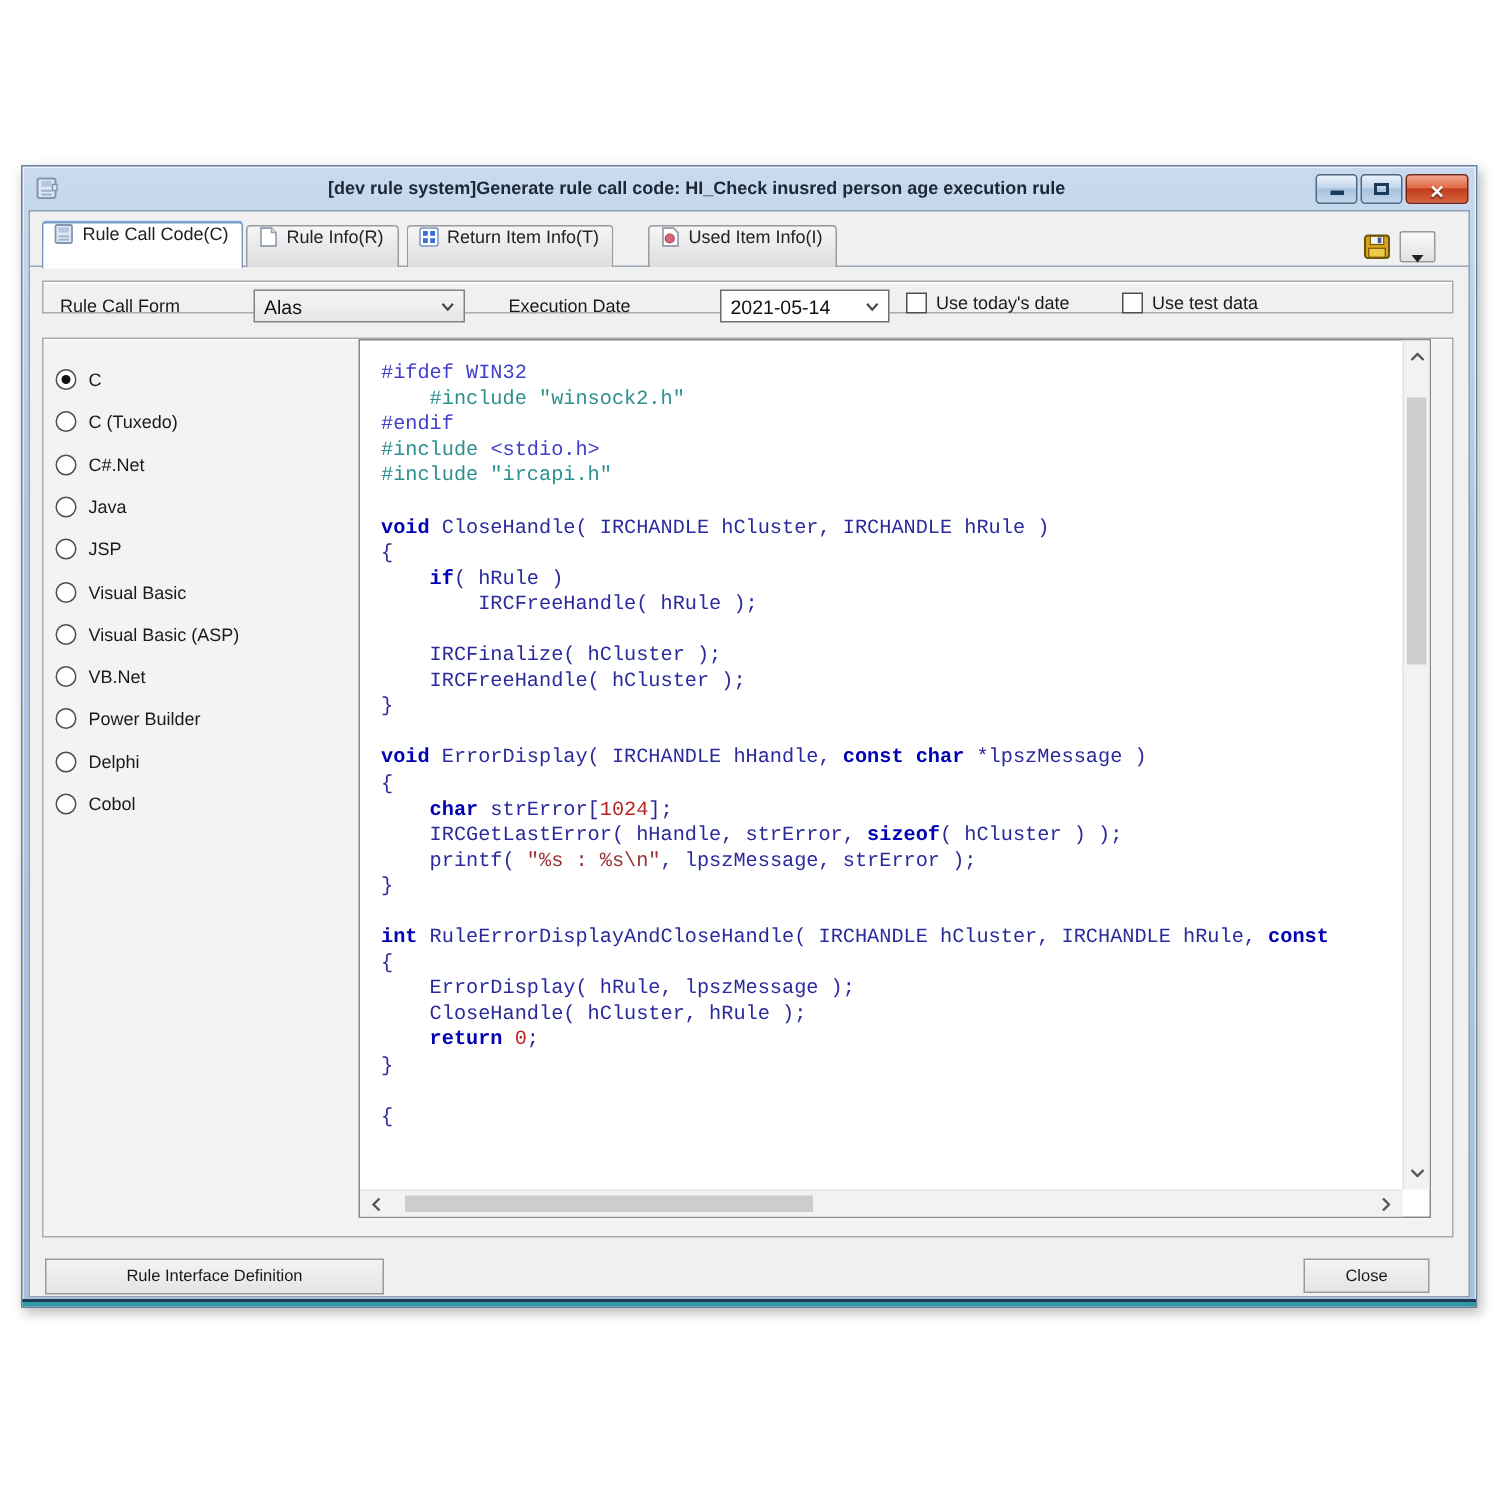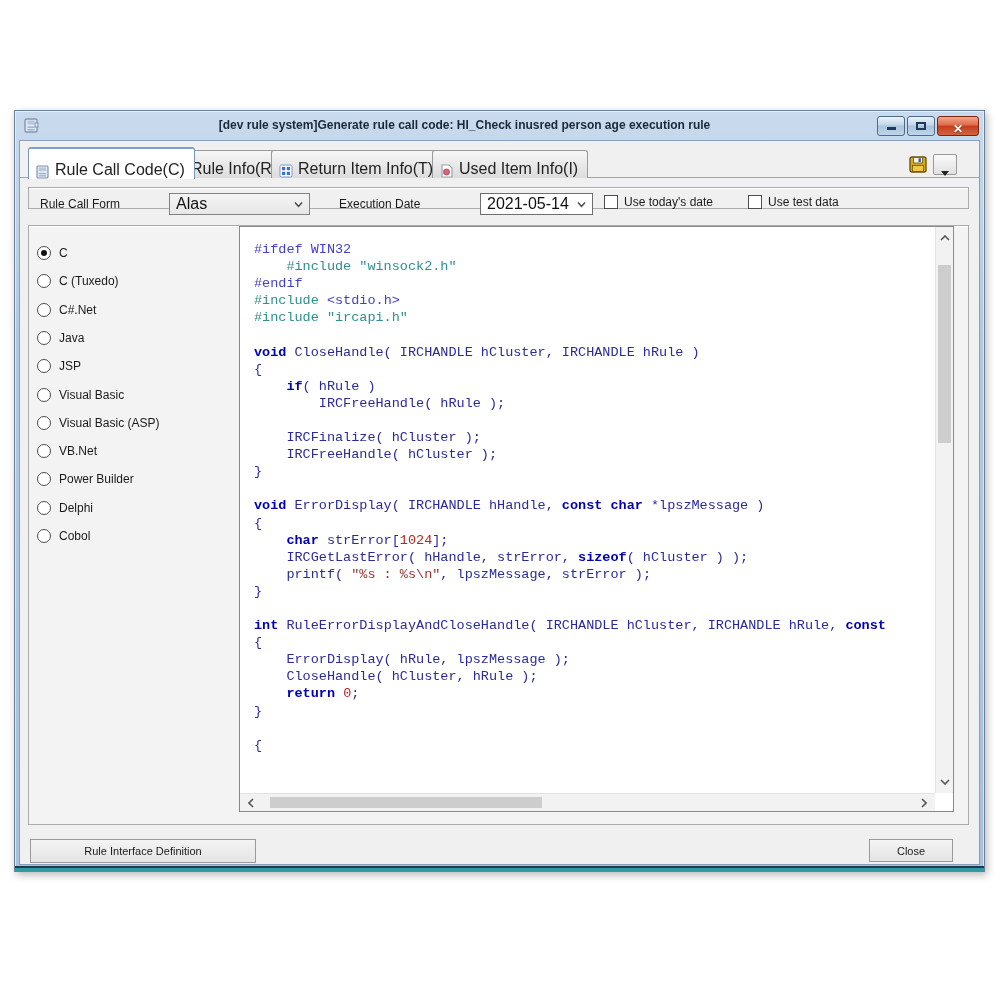--- a/index.html
+++ b/index.html
@@ -25,38 +25,38 @@
     background:linear-gradient(#f2a68e,#e06a47 45%,#c23d1e 50%,#d5643c); border-color:#7c2410; }
   .btn-min .bar { position:absolute; left:9px; bottom:5px; width:9px; height:3px; background:#1c3a5c; }
   .btn-max .box { position:absolute; left:8px; top:5px; width:10px; height:8px; border:2px solid #1c3a5c; background:transparent; }
   .btn-close .x { color:#fff; font-size:12px; font-weight:700; line-height:19px; text-shadow:0 1px 1px rgba(0,0,0,.45); }
 
   .window-body { position:absolute; left:4px; right:4px; top:29px; bottom:6px;
     background:#f0f0f0; border:1px solid #8aa0ba; }
 
   
   .tabstrip { position:absolute; left:0; right:0; top:6px; height:31px; border-bottom:1px solid #9aa6b4; }
-  .tab { position:absolute; top:3px; height:28px; padding:0 9px 0 7px; display:flex; align-items:flex-end; gap:5px;
+  .tab { position:absolute; top:3px; height:28px; padding:0 9px 0 7px; display:flex; align-items:flex-start; gap:5px;
     background:linear-gradient(#f6f6f6,#dcdcdc); border:1px solid #9a9a9a; border-bottom:none;
-    border-radius:3px 3px 0 0; font-size:16px; color:#222; white-space:nowrap; }
+    border-radius:3px 3px 0 0; font-size:12px; color:#222; white-space:nowrap; }
   .tab.active { top:0px; height:32px; background:#ffffff; border-color:#7a96b8; border-top:2px solid #7aa0cc; z-index:3; }
   .tab-icon { width:14px; height:14px; flex:0 0 auto; }
   .save-btn { position:absolute; right:52px; top:9px; width:18px; height:17px; }
   .tab-drop-btn { position:absolute; right:22px; top:7px; width:24px; height:21px; border:1px solid #9a9a9a; border-radius:2px;
     background:linear-gradient(#fafafa,#e0e0e0); text-align:center; }
   .tab-drop-btn .tri { position:relative; top:7px; display:inline-block; width:0; height:0;
     border-left:4px solid transparent; border-right:4px solid transparent; border-top:5px solid #222; }
 
   
   .formbar { position:absolute; left:8px; right:10px; top:46px; height:22px;
     background:#f0f0f0; border:1px solid #ababab; box-shadow:inset 0 1px 0 #fff;padding-left:36px; }
   .form-label { position:absolute; top:9px; font-size:12px; color:#1a1a1a; white-space:nowrap; }
   .lbl-rcf { left:11px; }
   .lbl-exec { left:310px; }
-  .combo { position:absolute; top:5px; height:22px; border:1px solid #828282; font-size:16px; color:#111;
+  .combo { position:absolute; top:5px; height:22px; border:1px solid #828282; font-size:13px; color:#111;
     display:flex; align-items:center; padding-left:6px; }
   .combo .chev { position:absolute; right:6px; top:7px; }
   .combo-form { left:140px; width:141px; background:linear-gradient(#f4f4f4,#e7e7e7); }
   .combo-date { left:451px; width:113px; background:#ffffff; border-color:#6e6e6e; }
   .checkbox-row { position:absolute; top:7px; display:flex; align-items:center; gap:6px; font-size:12px; color:#1a1a1a; white-space:nowrap; }
   .cb-today { left:575px; }
   .cb-test { left:719px; }
   .cb-box { width:14px; height:14px; background:#fff; border:1px solid #4e4e4e; }
 
   

